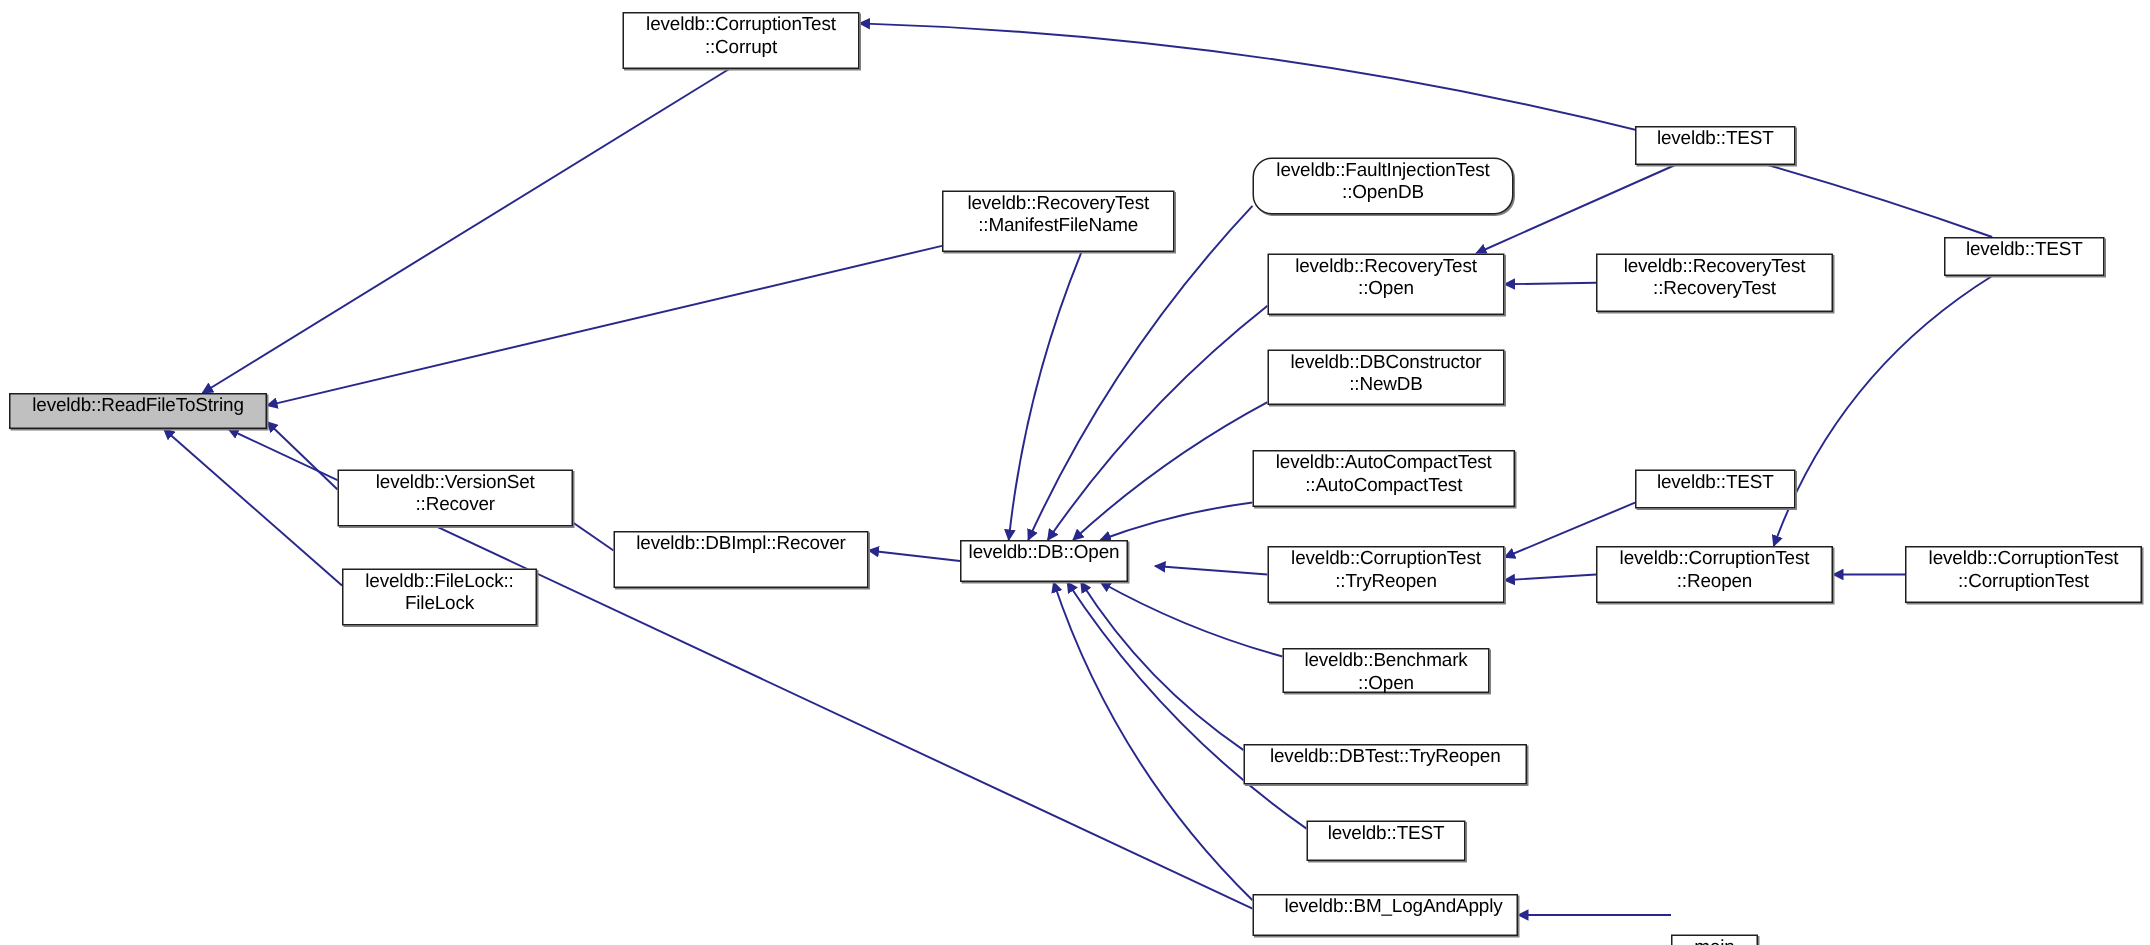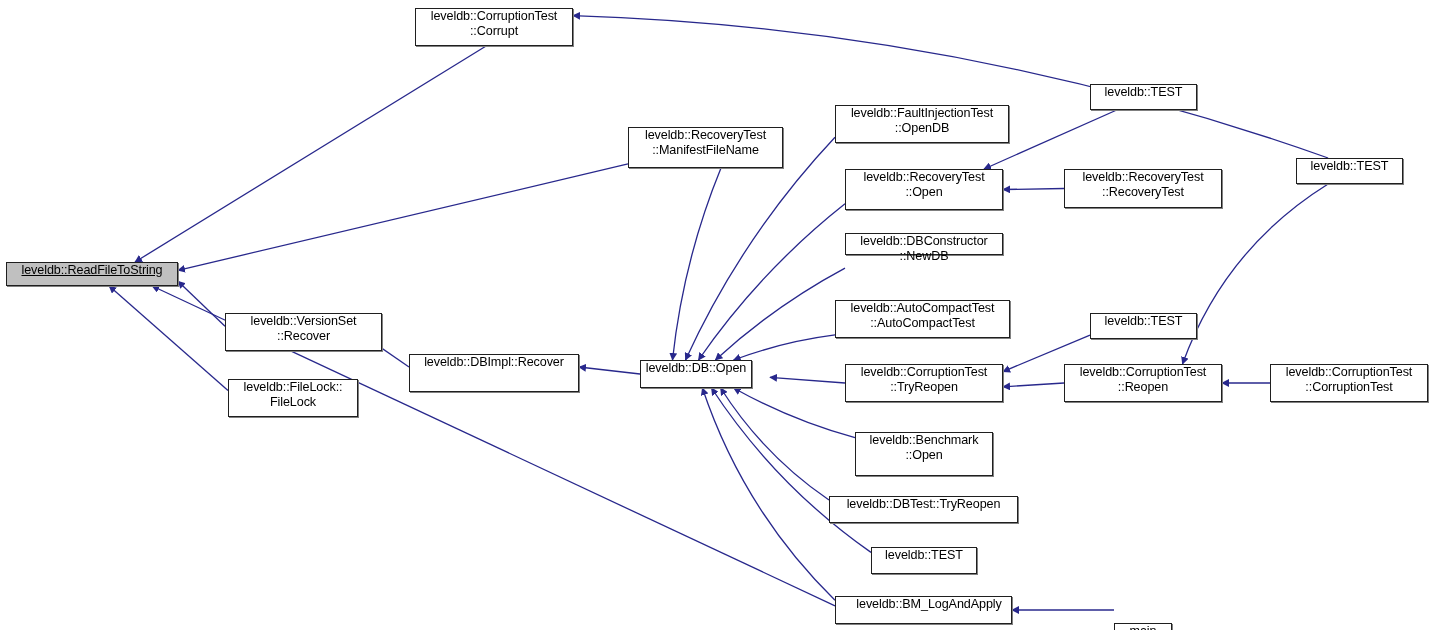--- a/index.html
+++ b/index.html
@@ -35,21 +35,20 @@
     text-align: center;
     display: flex;
     justify-content: center;
     white-space: pre-line;
     box-shadow: 1px 1px 0 0 #808080;
     letter-spacing: -0.1px;
   }
   .node.highlight {
     background: #c0c0c0;
     border-color: #1f1f1f;
-    text-decoration: underline;
   }
   .node span {
     display: block;
     padding: 0 3px;
   }
 </style>
 </head>
 <body>
 
 <div id="canvas">
@@ -94,31 +93,31 @@
       <div class="node" style="left: 415px; top: 8px; width: 158px; height: 38px;"><span>leveldb::CorruptionTest
 ::Corrupt</span></div>
       <div class="node" style="left: 628px; top: 127px; width: 155px; height: 41px;"><span>leveldb::RecoveryTest
 ::ManifestFileName</span></div>
       <div class="node" style="left: 225px; top: 313px; width: 157px; height: 38px;"><span>leveldb::VersionSet
 ::Recover</span></div>
       <div class="node" style="left: 228px; top: 379px; width: 130px; height: 38px;"><span>leveldb::FileLock::
 FileLock</span></div>
       <div class="node" style="left: 409px; top: 354px; width: 170px; height: 38px;"><span>leveldb::DBImpl::Recover</span></div>
       <div class="node" style="left: 640px; top: 360px; width: 112px; height: 28px;"><span>leveldb::DB::Open</span></div>
-      <div class="node" style="left: 835px; top: 105px; width: 174px; height: 38px;"><span>leveldb::FaultInjectionTest
+      <div class="node" style="left: 835px; top: 105px; width: 174px; height: 38px; border-radius: 13px;"><span>leveldb::FaultInjectionTest
 ::OpenDB</span></div>
       <div class="node" style="left: 845px; top: 169px; width: 158px; height: 41px;"><span>leveldb::RecoveryTest
 ::Open</span></div>
-      <div class="node" style="left: 845px; top: 233px; width: 158px; height: 22px;"><span>leveldb::DBConstructor
+      <div class="node" style="left: 845px; top: 233px; width: 158px; height: 37px;"><span>leveldb::DBConstructor
 ::NewDB</span></div>
       <div class="node" style="left: 835px; top: 300px; width: 175px; height: 38px;"><span>leveldb::AutoCompactTest
 ::AutoCompactTest</span></div>
       <div class="node" style="left: 845px; top: 364px; width: 158px; height: 38px;"><span>leveldb::CorruptionTest
 ::TryReopen</span></div>
-      <div class="node" style="left: 855px; top: 432px; width: 138px; height: 44px;"><span>leveldb::Benchmark
+      <div class="node" style="left: 855px; top: 432px; width: 138px; height: 30px;"><span>leveldb::Benchmark
 ::Open</span></div>
       <div class="node" style="left: 829px; top: 496px; width: 189px; height: 27px;"><span>leveldb::DBTest::TryReopen</span></div>
       <div class="node" style="left: 871px; top: 547px; width: 106px; height: 27px;"><span>leveldb::TEST</span></div>
       <div class="node" style="left: 835px; top: 596px; width: 177px; height: 28px; padding-left: 11px;"><span>leveldb::BM_LogAndApply</span></div>
       <div class="node" style="left: 1090px; top: 84px; width: 107px; height: 26px;"><span>leveldb::TEST</span></div>
       <div class="node" style="left: 1064px; top: 169px; width: 158px; height: 39px;"><span>leveldb::RecoveryTest
 ::RecoveryTest</span></div>
       <div class="node" style="left: 1296px; top: 158px; width: 107px; height: 26px;"><span>leveldb::TEST</span></div>
       <div class="node" style="left: 1090px; top: 313px; width: 107px; height: 26px;"><span>leveldb::TEST</span></div>
       <div class="node" style="left: 1064px; top: 364px; width: 158px; height: 38px;"><span>leveldb::CorruptionTest

